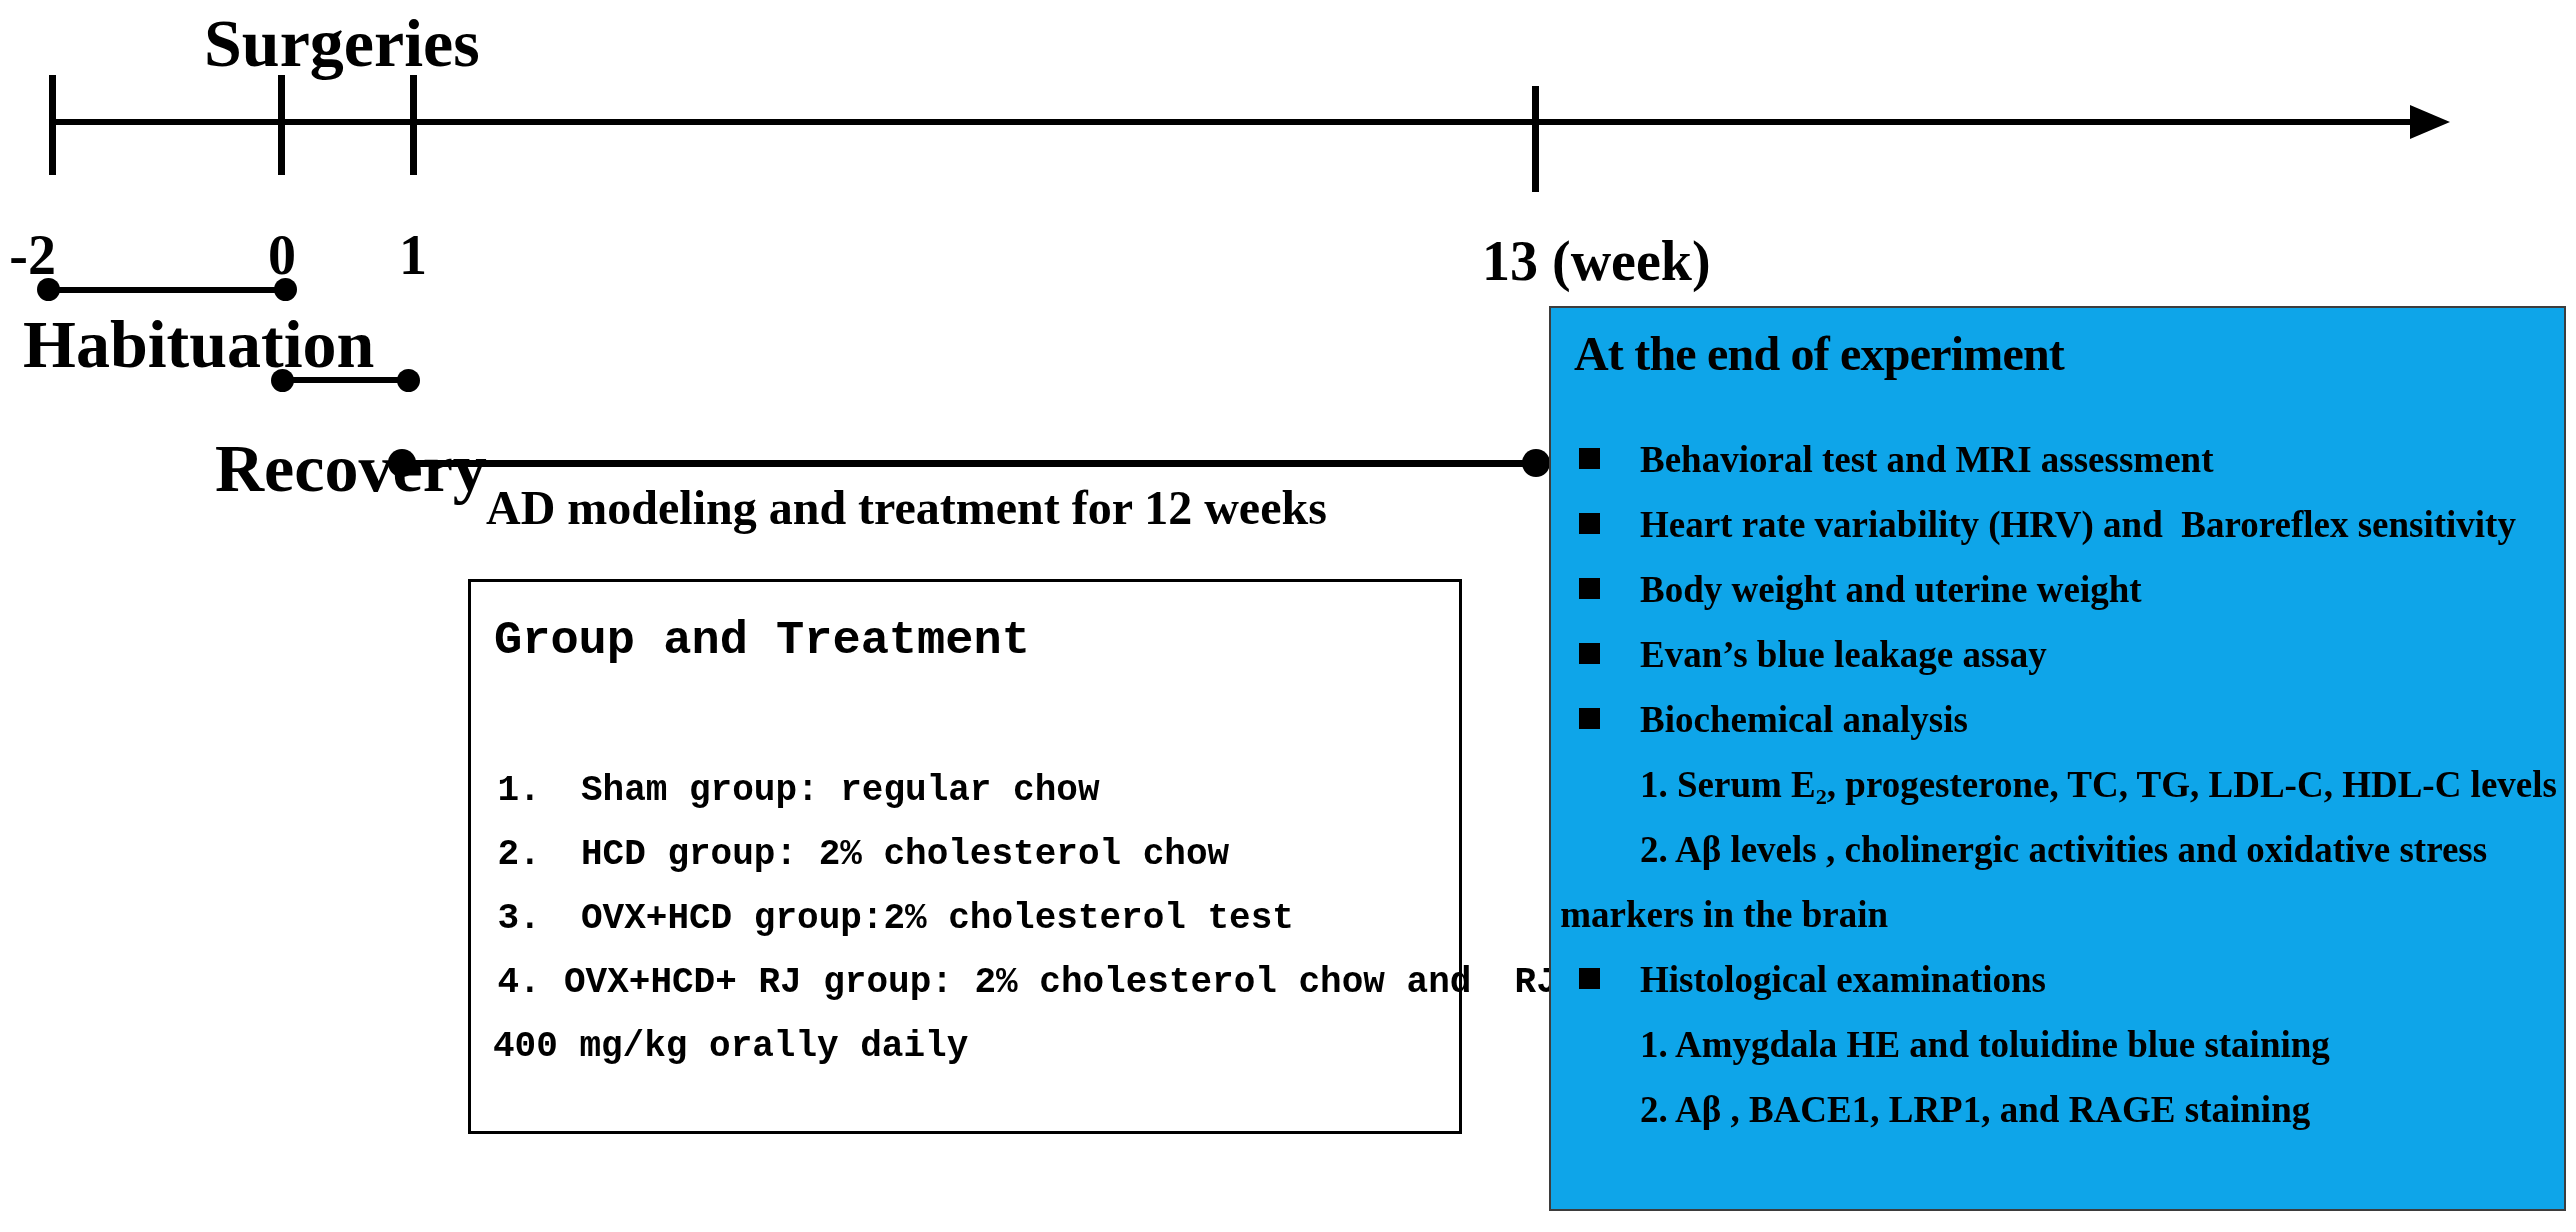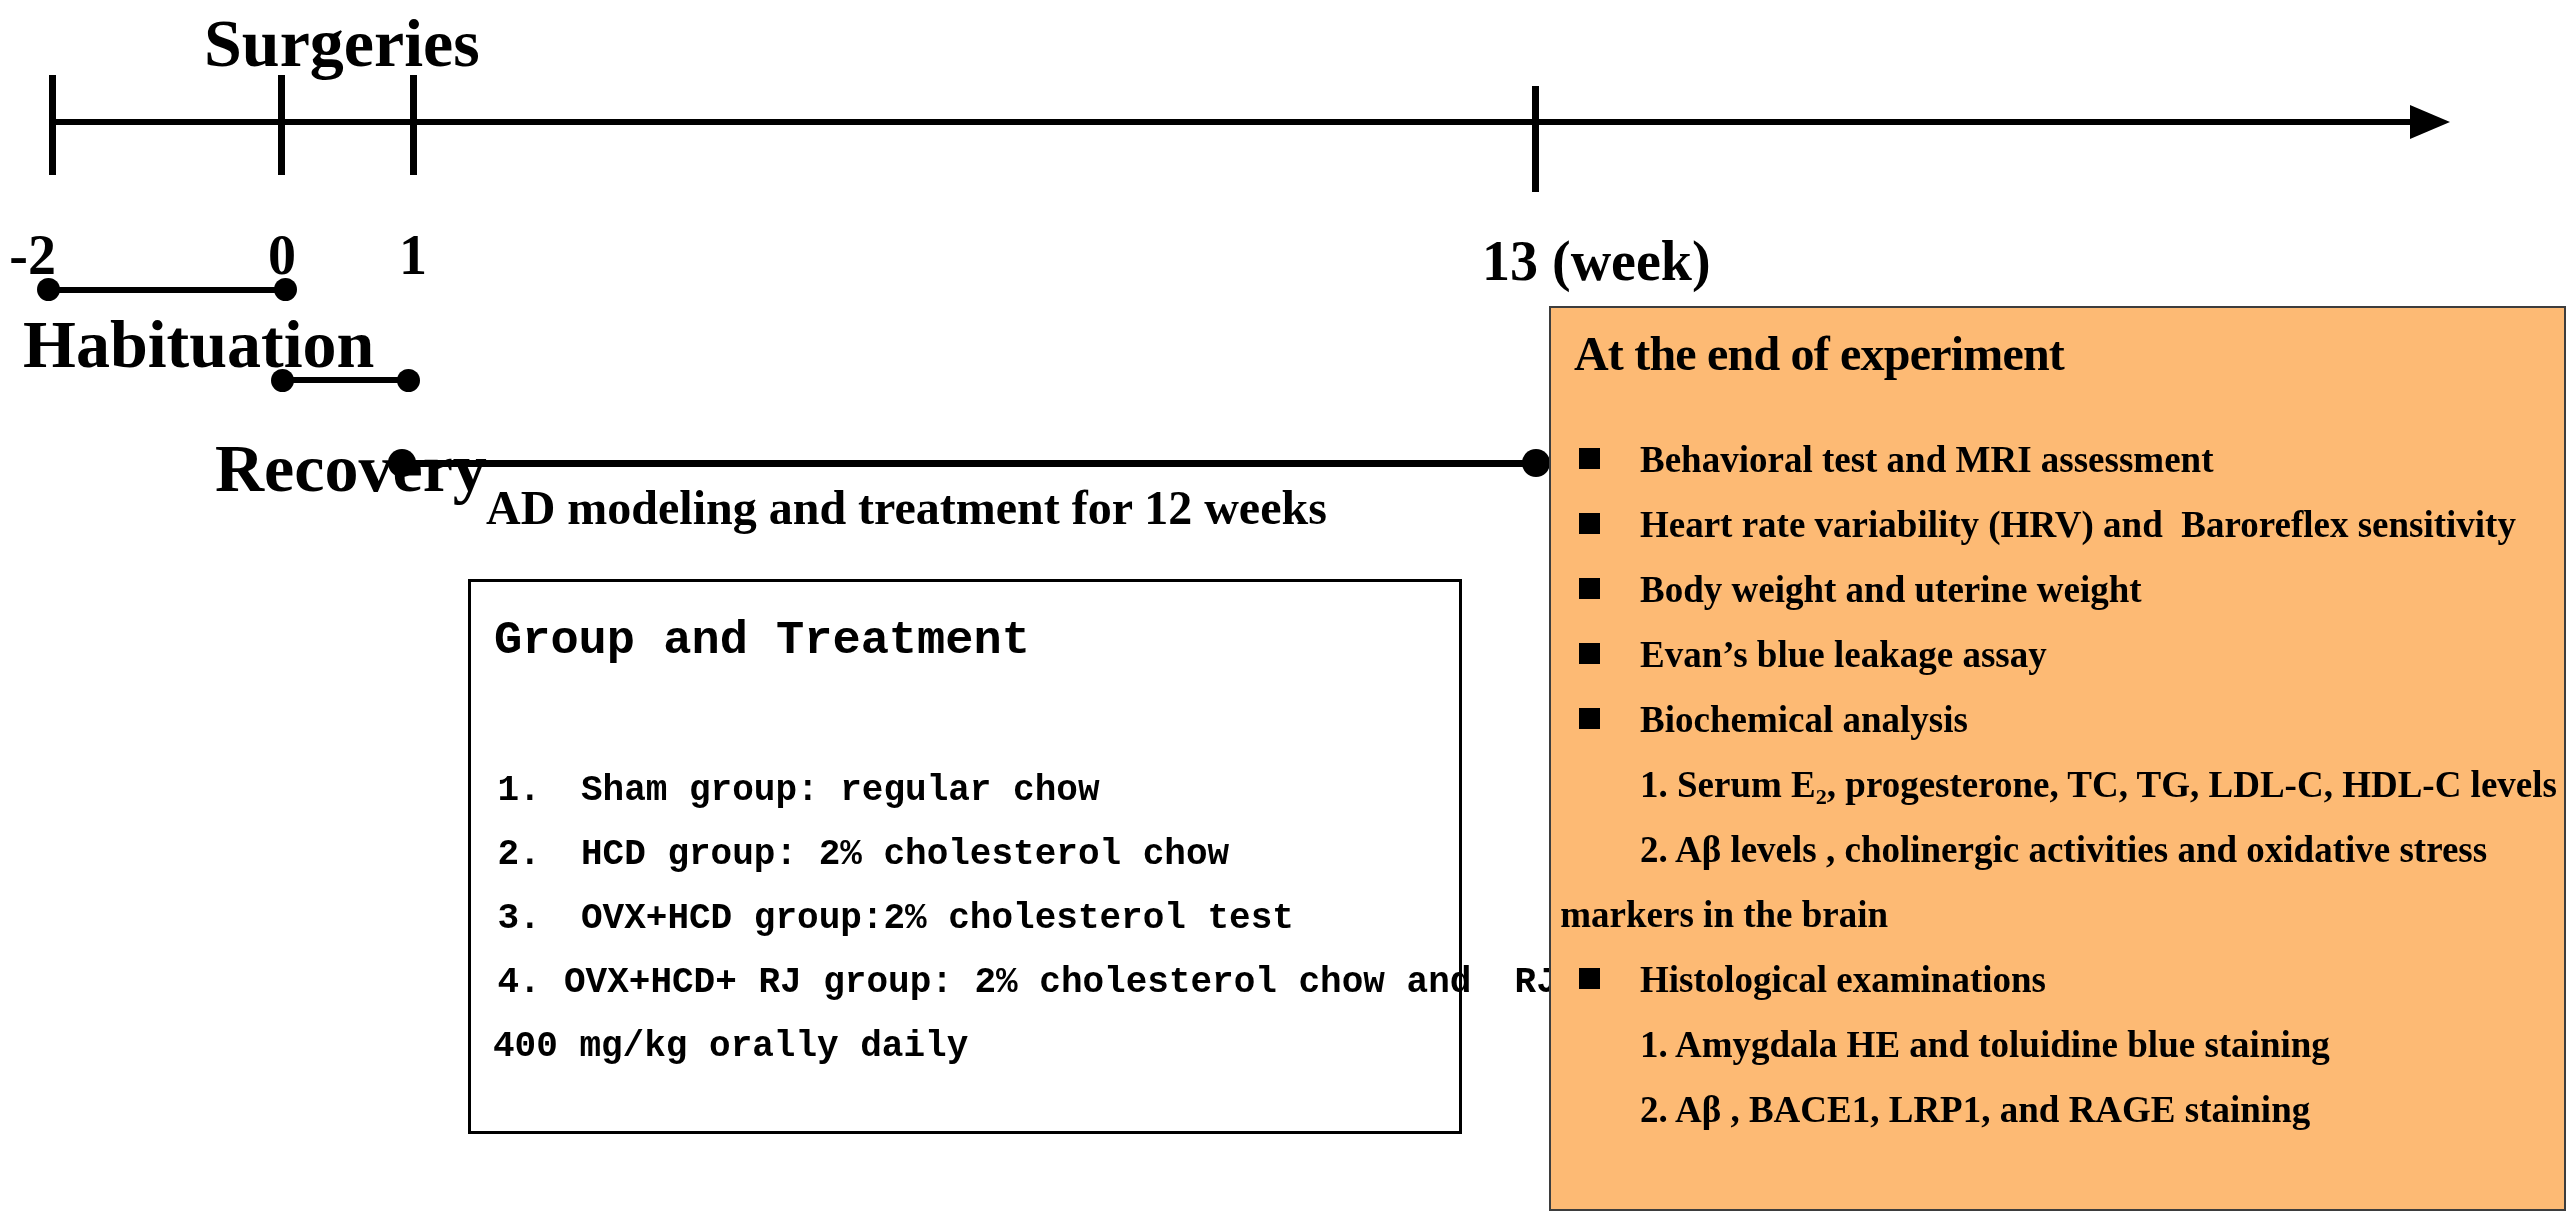--- a/index.html
+++ b/index.html
@@ -89,21 +89,21 @@
     position: absolute; left: 110px; top: 50%;
     transform: translateY(-50%); white-space: pre;
   }
   .group-row.tight .gtext { left: 93px; }
   .group-row.flush .gtext { left: 22px; }
 
   
   .end-box {
     position: absolute; left: 1549px; top: 306px;
     width: 1017px; height: 905px;
-    border: 2.3px solid #3d3d3d; box-sizing: border-box; background: #fdba74;
+    border: 2.3px solid #3d3d3d; box-sizing: border-box; background: #0ea5e9;
   }
   .end-title {
     position: absolute; left: 23px; top: 20px;
     font-size: 48px; line-height: 1.1; letter-spacing: -0.8px; white-space: pre;
   }
   .end-lines { position: absolute; left: 0; top: 118px; right: 0; }
   .end-row { position: relative; height: 65px; font-size: 37px; }
   .end-row .sq {
     position: absolute; left: 28px; top: 22px;
     width: 21px; height: 21px; background: #000; display: none;

